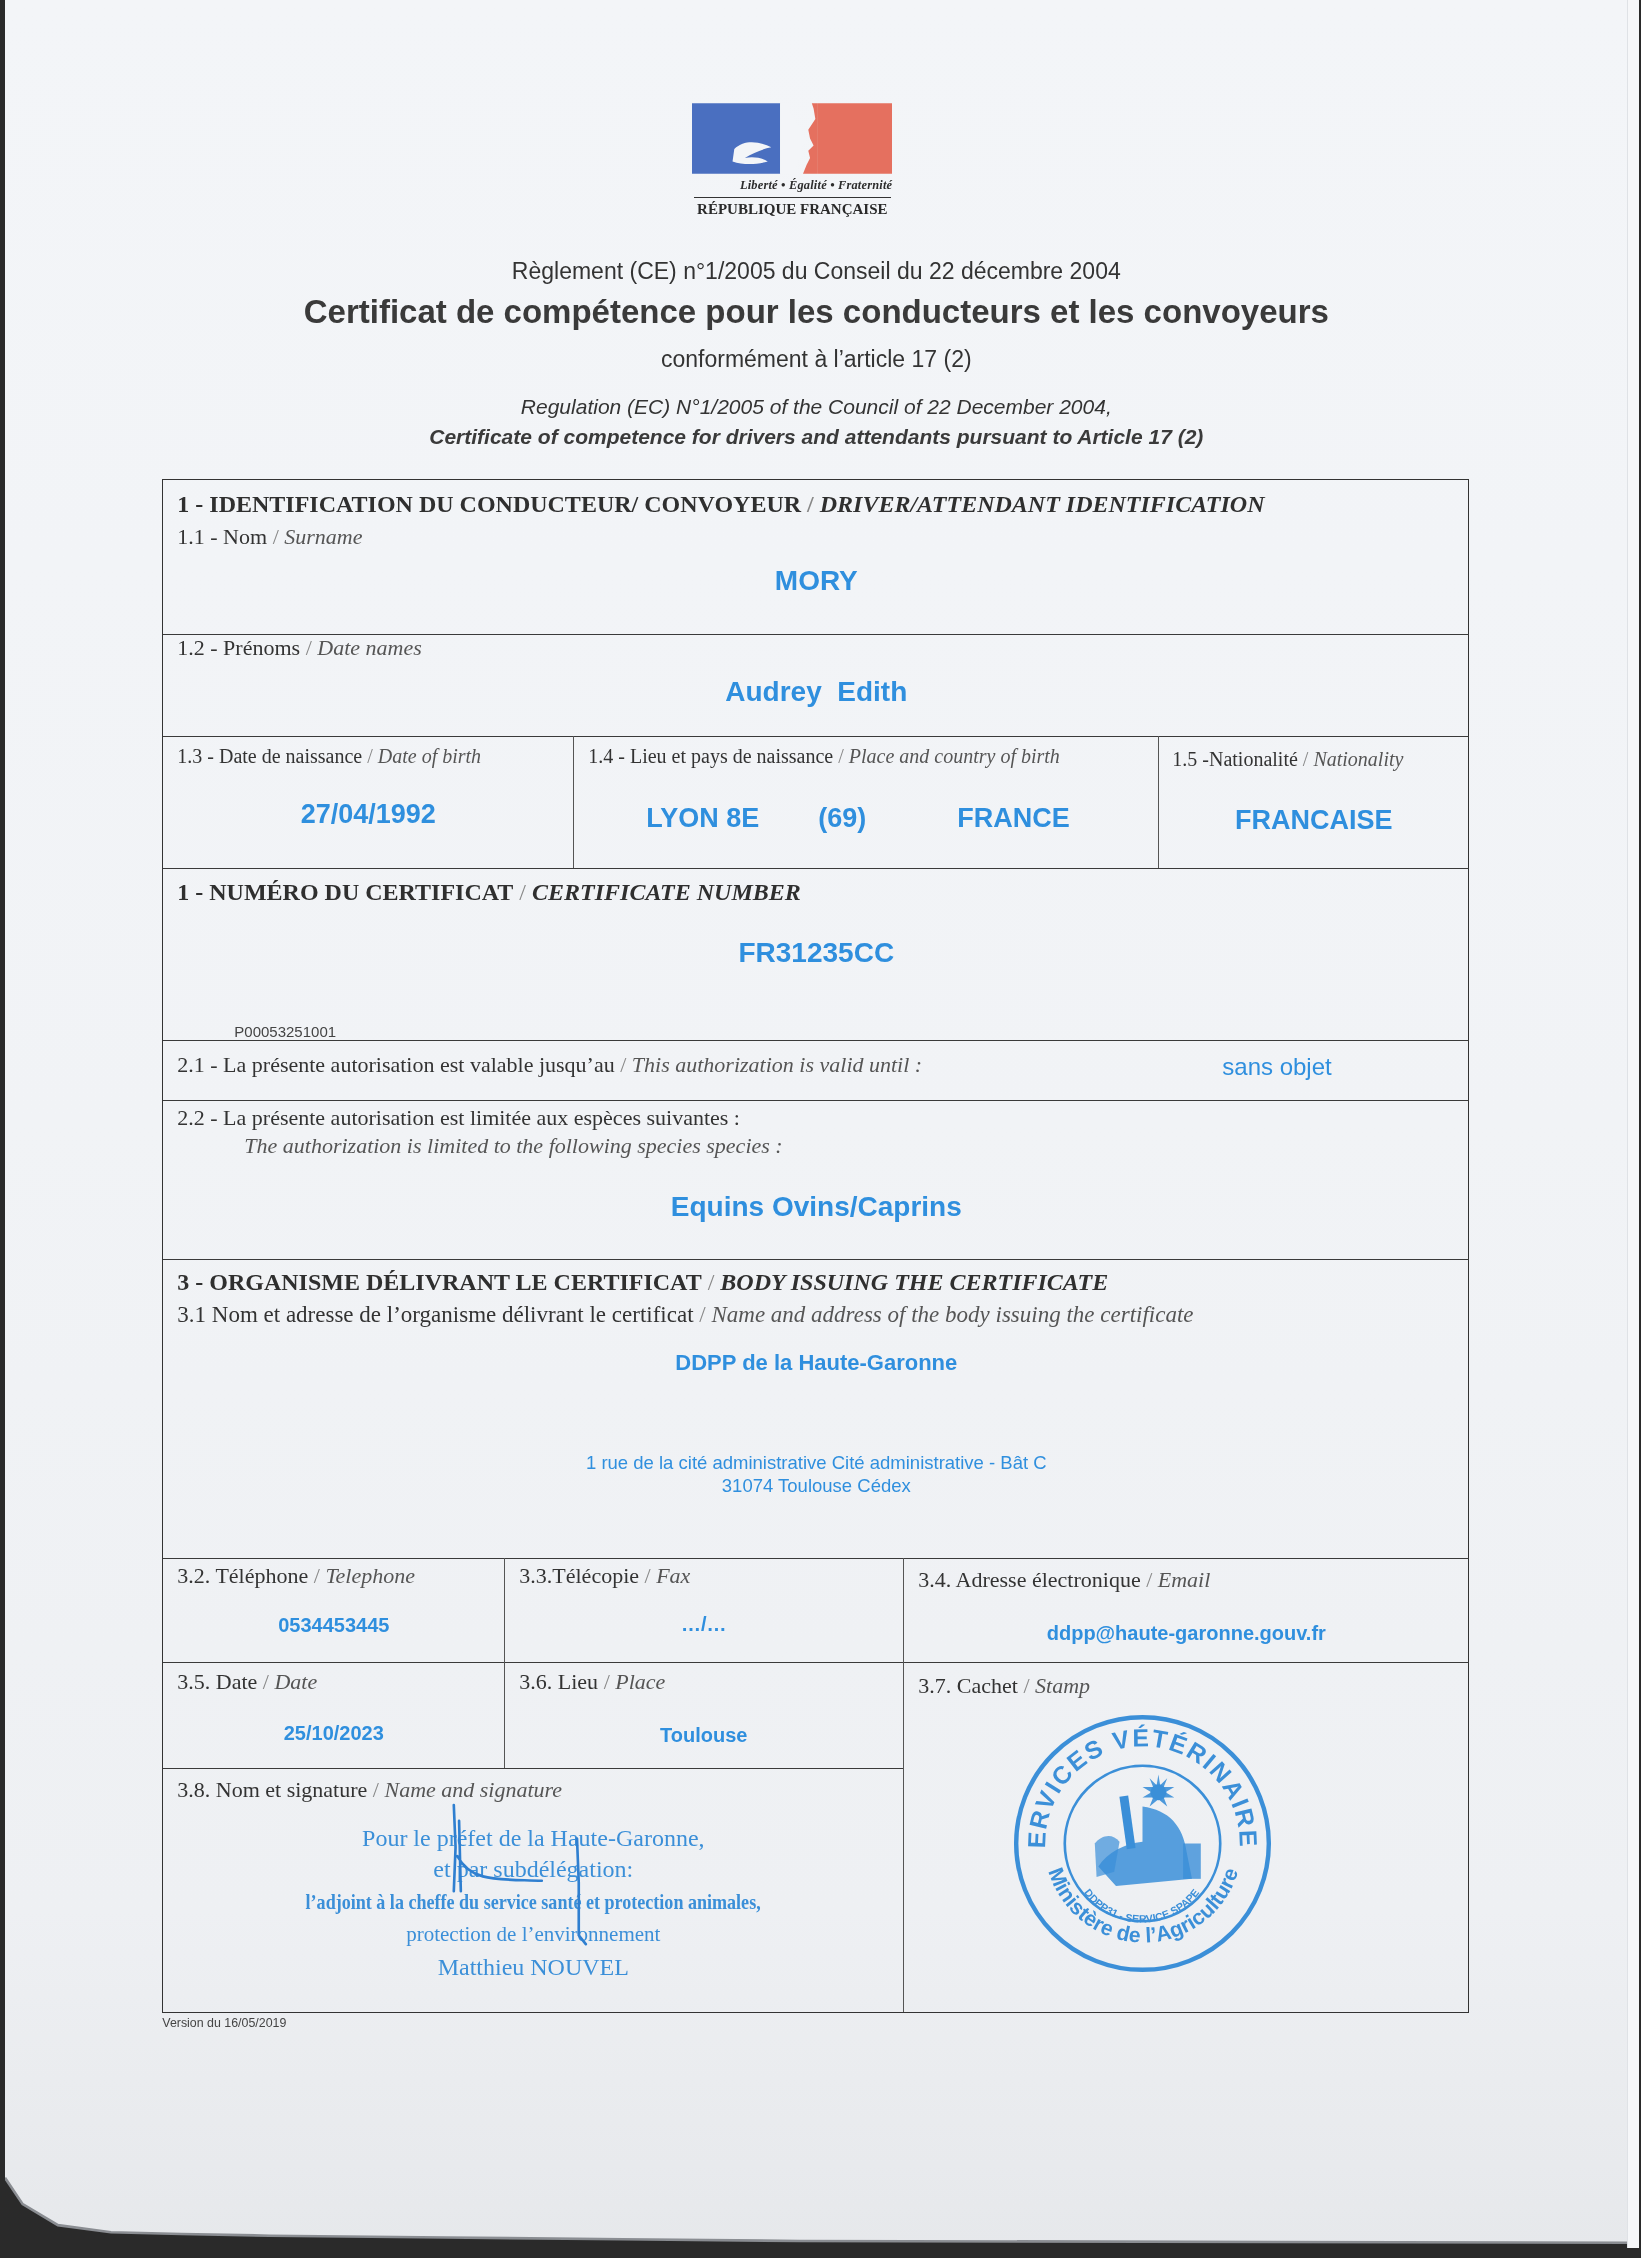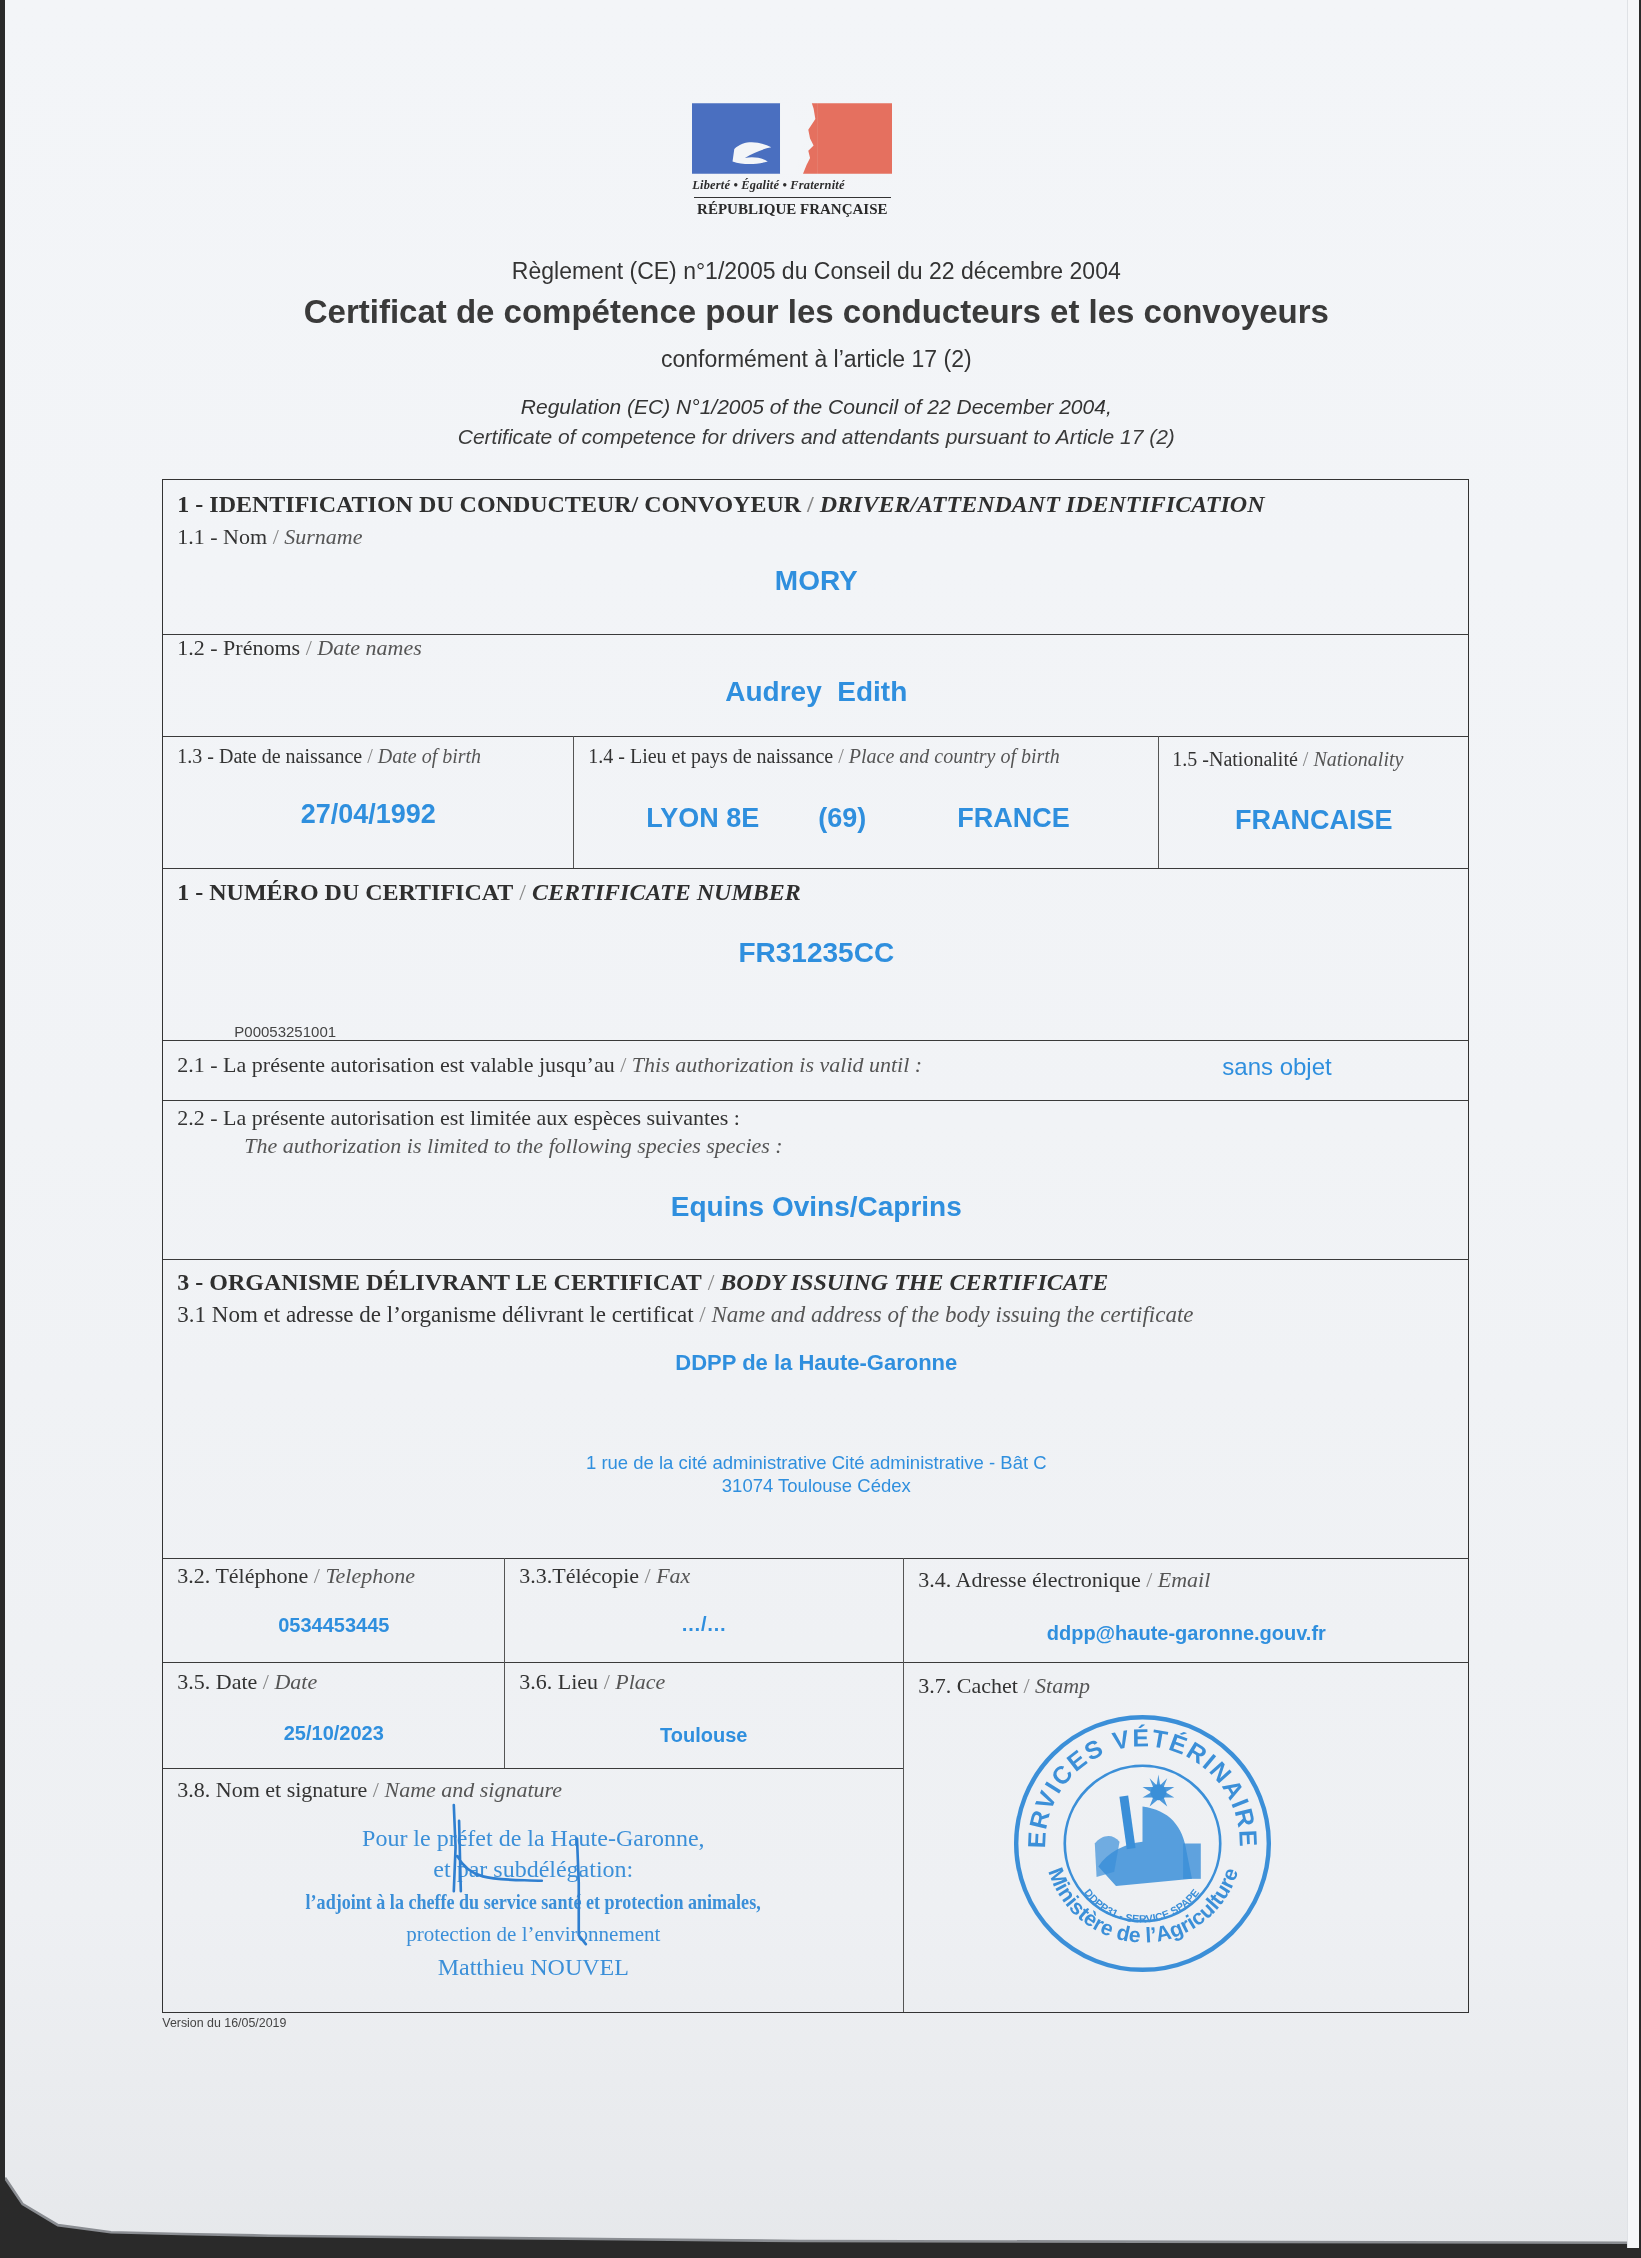--- a/index.html
+++ b/index.html
@@ -19,36 +19,36 @@
   .torn {
     position: absolute; left: 0; bottom: 0; width: 1622px; height: 79px;
   }
   .abs { position: absolute; }
   .center { text-align: center; }
 
   
   .logo { left: 687px; top: 103px; width: 200px; height: 125px; }
   .flag { position: absolute; left: 0; top: 0; width: 200px; height: 71px; }
   .motto {
-    position: absolute; left: 0; top: 75px; width: 200px; text-align: left;
+    position: absolute; left: 0; top: 75px; width: 200px; text-align: right;
     font-family: "Liberation Serif", serif; font-style: italic; font-weight: bold;
     font-size: 12.4px; color: #2c2c2c; letter-spacing: 0.2px;
   }
   .motto-line { position: absolute; left: 1.8px; top: 94px; width: 197px; height: 0.9px; background: #333; }
   .rf {
     position: absolute; left: 0; top: 98px; width: 200px; text-align: center;
     font-family: "Liberation Serif", serif; font-weight: bold; font-size: 15px; color: #2a2a2a;
   }
 
   .sans { font-family: "Liberation Sans", sans-serif; color: #333; }
   .reg-fr { left: 0; width: 1622px; top: 258px; font-size: 23px; }
   .title { left: 0; width: 1622px; top: 293px; font-size: 33px; font-weight: bold; color: #3a3a3a; text-align: center; }
   .subtitle { left: 0; width: 1622px; top: 346px; font-size: 23px; }
   .reg-en { left: 0; width: 1622px; top: 395px; font-size: 21px; font-style: italic; }
-  .cert-en { left: 0; width: 1622px; top: 425px; font-size: 21px; font-style: italic; font-weight: normal; color: #3a3a3a; }
+  .cert-en { left: 0; width: 1622px; top: 425px; font-size: 21px; font-style: italic; font-weight: bold; color: #3a3a3a; }
 
   
   .tbl { position: absolute; left: 157px; top: 479px; width: 1307px; height: 1534px; border: 1.8px solid #333; box-sizing: border-box; }
   .hline { position: absolute; height: 0; border-top: 1.8px solid #3a3a3a; }
   .vline { position: absolute; width: 0; border-left: 1.8px solid #555; }
 
   .lbl { position: absolute; font-family: "Liberation Serif", serif; font-size: 22px; color: #333; white-space: nowrap; }
   .lbl .en { font-style: italic; color: #555; }
   .lbl .sep { color: #888; }
   .sec { font-size: 24px; font-weight: bold; color: #2f2f2f; }

